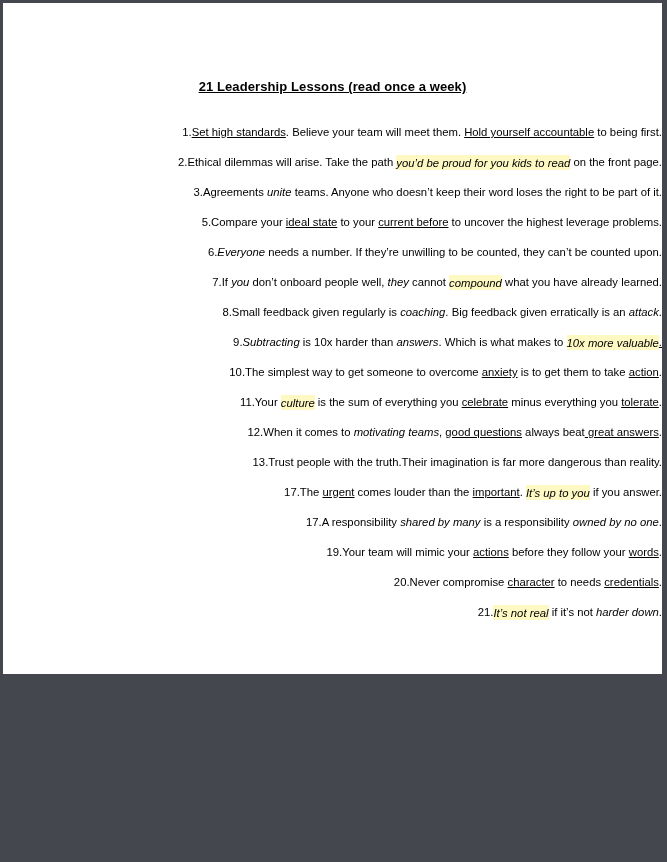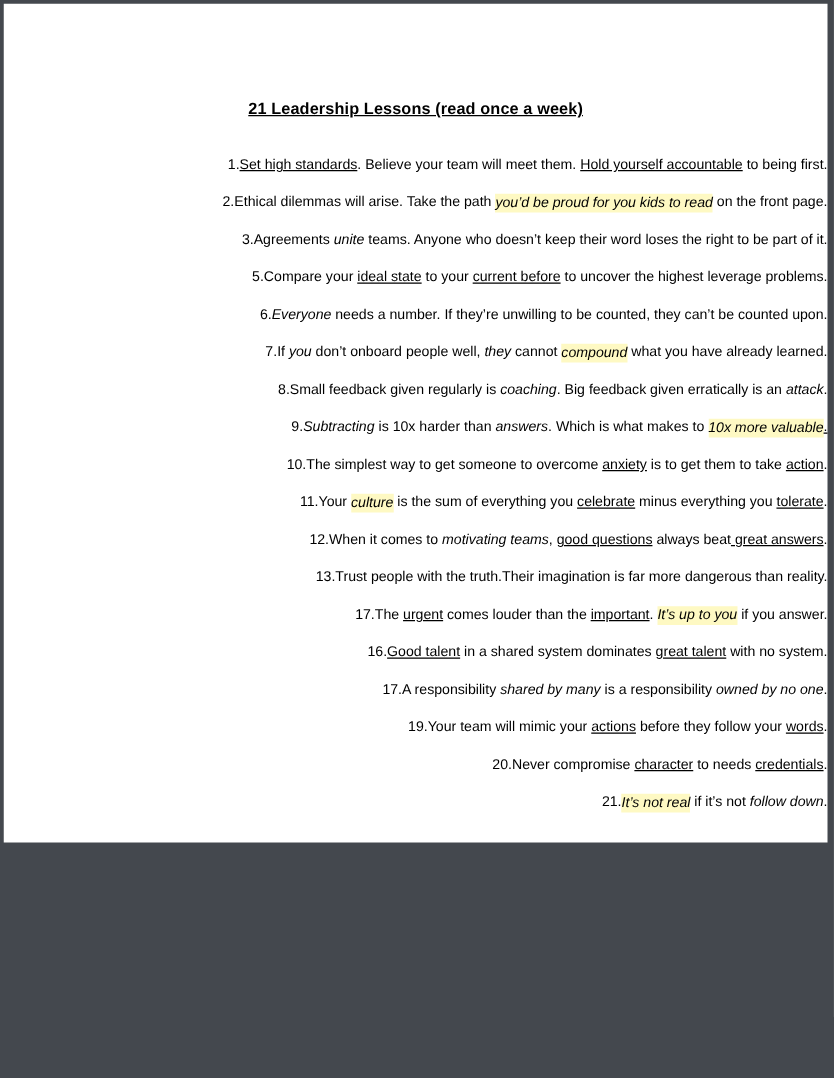--- a/index.html
+++ b/index.html
@@ -57,19 +57,18 @@
       <div class="row"><span class="num">5.</span><span class="txt"><span class="seg">Compare your </span><span class="seg u">ideal state</span><span class="seg"> to your </span><span class="seg u">current before</span><span class="seg"> to uncover the highest leverage problems.</span></span></div>
       <div class="row"><span class="num">6.</span><span class="txt"><span class="seg bi">Everyone</span><span class="seg"> needs a number. If they’re unwilling to be counted, they can’t be counted upon.</span></span></div>
       <div class="row"><span class="num">7.</span><span class="txt"><span class="seg">If </span><span class="seg bi">you</span><span class="seg"> don’t onboard people well, </span><span class="seg bi">they</span><span class="seg"> cannot </span><span class="seg hl">compound</span><span class="seg"> what you have already learned.</span></span></div>
       <div class="row"><span class="num">8.</span><span class="txt"><span class="seg">Small feedback given regularly is </span><span class="seg bi">coaching</span><span class="seg">. Big feedback given erratically is an </span><span class="seg bi">attack</span><span class="seg">.</span></span></div>
       <div class="row"><span class="num">9.</span><span class="txt"><span class="seg bi">Subtracting</span><span class="seg"> is 10x harder than </span><span class="seg bi">answers</span><span class="seg">. Which is what makes to </span><span class="seg hl">10x more valuable</span><span class="seg u">.</span></span></div>
       <div class="row"><span class="num">10.</span><span class="txt"><span class="seg">The simplest way to get someone to overcome </span><span class="seg u">anxiety</span><span class="seg"> is to get them to take </span><span class="seg u">action</span><span class="seg">.</span></span></div>
       <div class="row"><span class="num">11.</span><span class="txt"><span class="seg">Your </span><span class="seg hl">culture</span><span class="seg"> is the sum of everything you </span><span class="seg u">celebrate</span><span class="seg"> minus everything you </span><span class="seg u">tolerate</span><span class="seg">.</span></span></div>
       <div class="row"><span class="num">12.</span><span class="txt"><span class="seg">When it comes to </span><span class="seg bi">motivating teams</span><span class="seg">, </span><span class="seg u">good questions</span><span class="seg"> always beat</span><span class="seg u"> great answers</span><span class="seg">.</span></span></div>
       <div class="row"><span class="num">13.</span><span class="txt"><span class="seg">Trust people with </span><span class="seg b">the truth</span><span class="seg">.Their imagination is far more dangerous than reality.</span></span></div>
       <div class="row"><span class="num">17.</span><span class="txt"><span class="seg">The </span><span class="seg u">urgent</span><span class="seg"> comes louder than the </span><span class="seg u">important</span><span class="seg">. </span><span class="seg hl">It’s up to you</span><span class="seg"> if you answer.</span></span></div>
-      <div class="row"><span class="num">16.</span><span class="txt"><span class="seg u">Good talent</span><span class="seg"> in a shared system dominates </span><span class="seg u">great talent</span><span class="seg"> with no system.</span></span></div>
       <div class="row"><span class="num">17.</span><span class="txt"><span class="seg">A responsibility </span><span class="seg bi">shared by many</span><span class="seg"> is a responsibility </span><span class="seg bi">owned by no one</span><span class="seg">.</span></span></div>
       <div class="row"><span class="num">19.</span><span class="txt"><span class="seg">Your team will mimic your </span><span class="seg u">actions</span><span class="seg"> before they follow your </span><span class="seg u">words</span><span class="seg">.</span></span></div>
       <div class="row"><span class="num">20.</span><span class="txt"><span class="seg">Never compromise </span><span class="seg u">character</span><span class="seg"> to needs </span><span class="seg u">credentials</span><span class="seg">.</span></span></div>
-      <div class="row"><span class="num">21.</span><span class="txt"><span class="seg hl">It’s not real</span><span class="seg"> if it’s not </span><span class="seg bi">follow down</span><span class="seg">.</span></span></div>
+      <div class="row"><span class="num">21.</span><span class="txt"><span class="seg hl">It’s not real</span><span class="seg"> if it’s not </span><span class="seg bi">harder down</span><span class="seg">.</span></span></div>
     </div>
 </div>
 
 </body></html>

